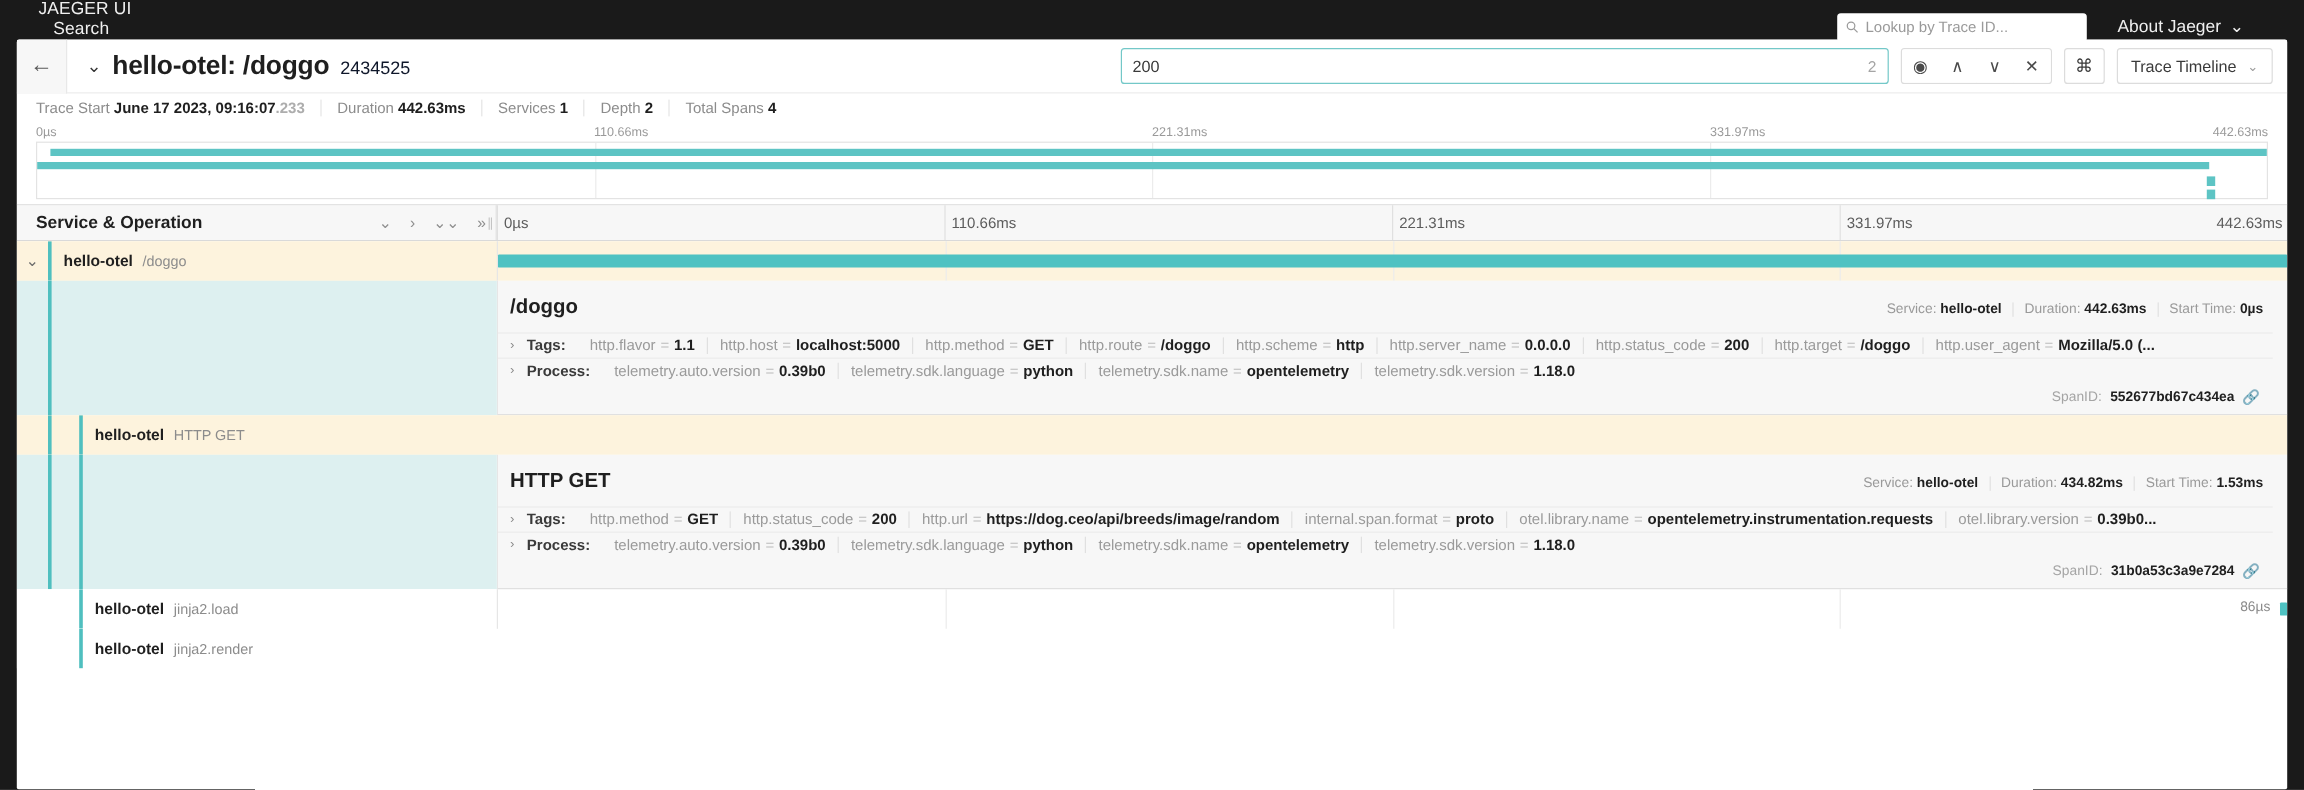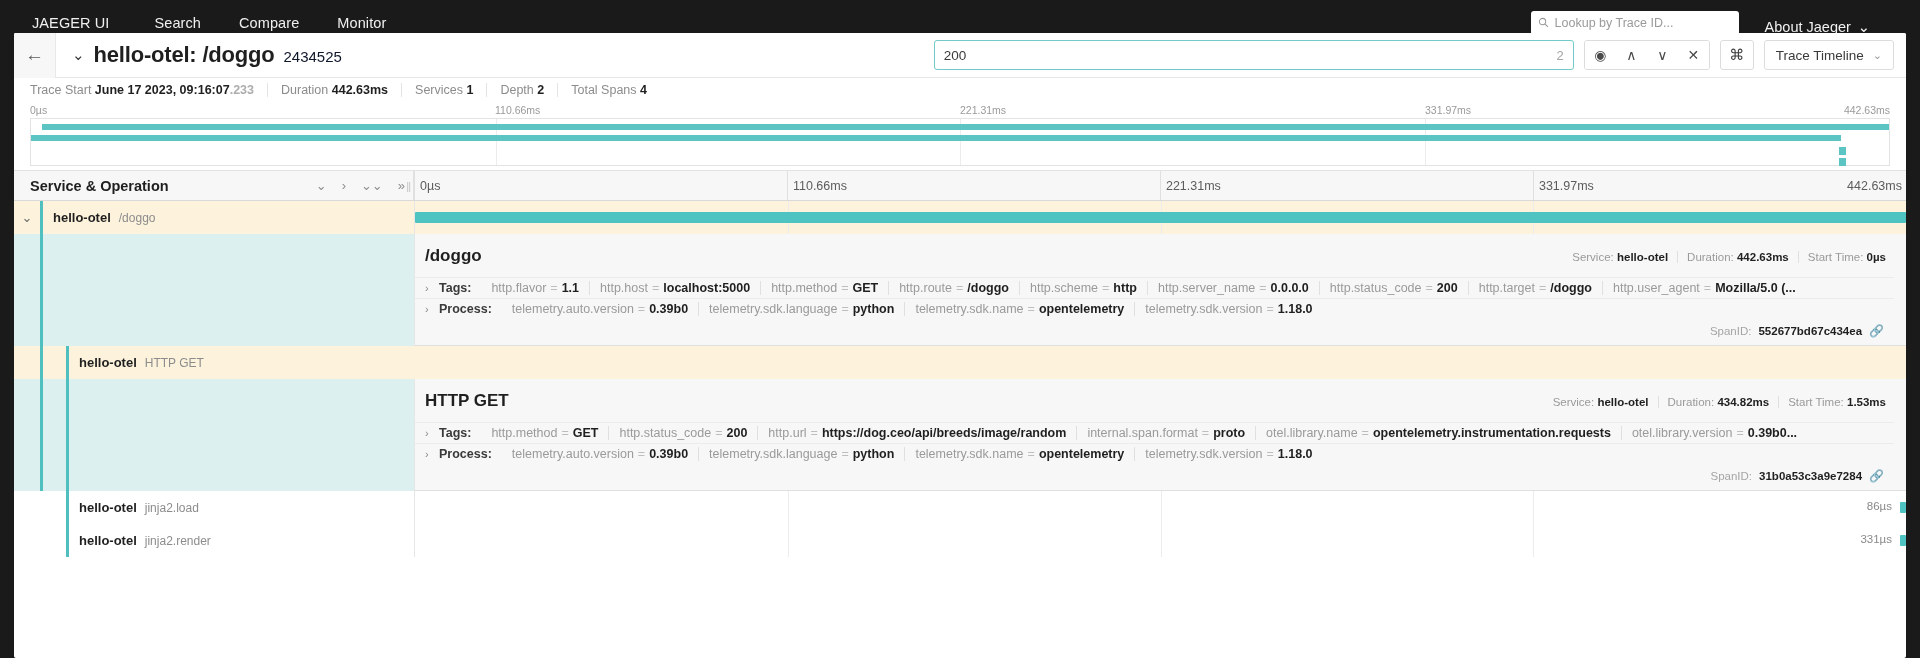--- a/index.html
+++ b/index.html
@@ -11,28 +11,28 @@
     font-family: "Liberation Sans", sans-serif;
     overflow: hidden;
   }
   .page { position: relative; width: 1920px; height: 658px; background: #1a1a1a; }
 
   
   .topnav {
     height: 45px; background: #1a1a1a; display: flex; align-items: center;
     padding: 0 24px 0 0; color: #f5f5f5;
   }
-  .nav-left { display: flex; align-items: center; height: 100%; }
+  .nav-left { display: flex; align-items: center; height: 100%; flex-direction: column; }
   .nav-item {
     color: #f0f0f0; font-size: 14.5px; padding: 0 19px; height: 45px;
     display: flex; align-items: center; cursor: pointer; letter-spacing: .1px;
     text-decoration: none; white-space: nowrap;
   }
   .nav-item.brand { font-weight: 400; padding-left: 32px; padding-right: 26px; }
-  .nav-right { margin-left: auto; display: flex; align-items: flex-end; gap: 4px; padding-left: 41px; }
+  .nav-right { margin-left: auto; display: flex; align-items: center; gap: 4px; padding-left: 41px; }
   .lookup {
     width: 208px; height: 24px; background: #fff; border-radius: 3px;
     display: flex; align-items: center; padding: 0 7px; gap: 6px;
   }
   .lookup .ph { color: #9a9a9a; font-size: 12.5px; }
   .about {
     color: #f0f0f0; font-size: 14.5px; display: flex; align-items: center;
     gap: 7px; padding: 0 26px 0 22px; cursor: pointer; white-space: nowrap;
   }
 
@@ -513,25 +513,18 @@
           </div>
         </div>
         <div class="span-row">
           <div class="row-left">
             <span class="tiny-cb"></span>
             <span class="names">
               <span class="svc">hello-otel</span>
               <span class="op">jinja2.render</span>
             </span>
           </div>
-          <div class="row-right">
-            <div class="vline" style="left:25%"></div>
-              <div class="vline" style="left:50%"></div>
-              <div class="vline" style="left:75%"></div>
-            <div class="bar" style="left:99.6%;width:0.4%"></div>
-            <span class="bar-label" style="right:14px">331µs</span>
-          </div>
         </div>
       </div>
 
     </div>
   </div>
 </div>
 
 </body></html>

